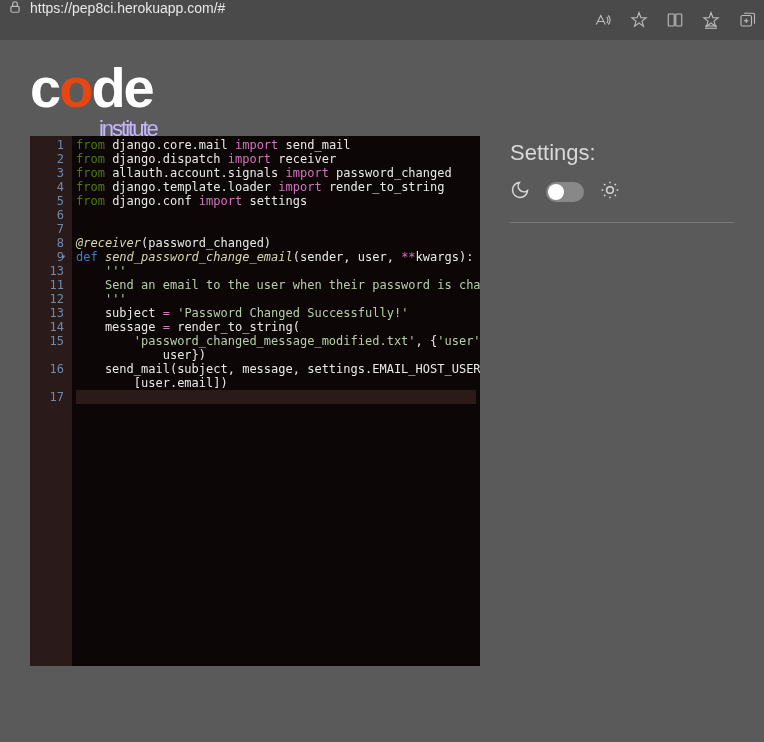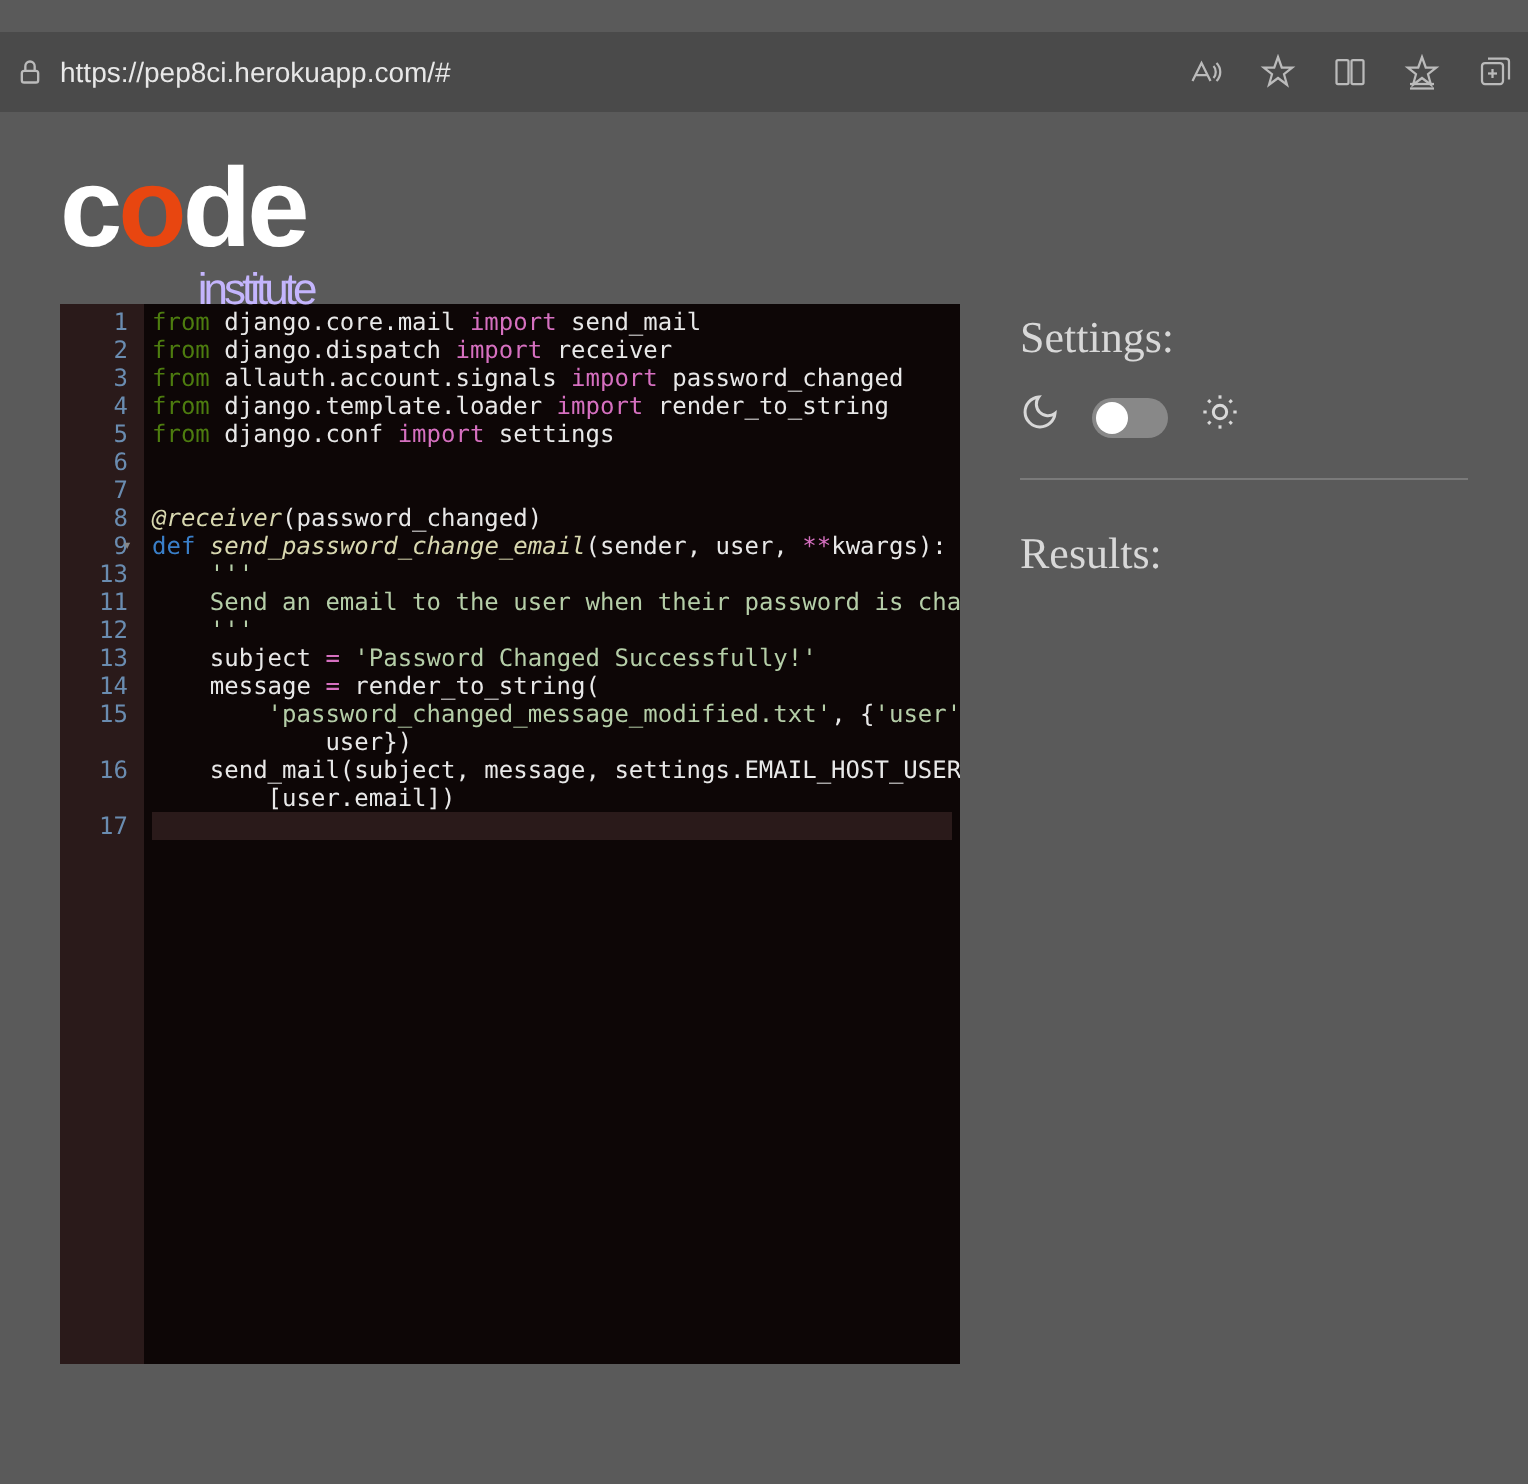--- a/index.html
+++ b/index.html
@@ -8,24 +8,22 @@
   font-family: -apple-system, BlinkMacSystemFont, "Segoe UI", sans-serif;
   color: #e8e8e8;
   width: 764px;
   height: 742px;
   overflow: hidden;
 }
 .browser-bar {
   background: #4a4a4a;
   height: 40px;
   display: flex;
-  align-items: center;
   padding: 0 8px;
   gap: 8px;
-  margin-top: 16px;
 }
 .lock-icon {
   color: #bbb;
   font-size: 14px;
   display: flex;
 }
 .url-text {
   color: #e8e8e8;
   font-size: 14px;
   flex: 1;
@@ -119,21 +117,20 @@
 .def { color: #3a7fc9; }
 .com { color: #b5cea8; }
 .cursor-line {
   background: #2a1a1a;
   display: inline-block;
   width: 100%;
 }
 .sidebar {
   flex: 1;
   padding-top: 4px;
-  font-family: Liberation Serif, serif;
 }
 .section-title {
   font-size: 22px;
   font-weight: 300;
   color: #d8d8d8;
   margin-bottom: 14px;
 }
 .settings-row {
   display: flex;
   align-items: center;
@@ -262,15 +259,14 @@
             <line x1="12" y1="20" x2="12" y2="22"></line>
             <line x1="4.9" y1="4.9" x2="6.3" y2="6.3"></line>
             <line x1="17.7" y1="17.7" x2="19.1" y2="19.1"></line>
             <line x1="2" y1="12" x2="4" y2="12"></line>
             <line x1="20" y1="12" x2="22" y2="12"></line>
             <line x1="4.9" y1="19.1" x2="6.3" y2="17.7"></line>
             <line x1="17.7" y1="6.3" x2="19.1" y2="4.9"></line>
           </svg>
       </span>
     </div>
-    <div class="section-title">Results:</div>
   </div>
 </div>
 
 </body></html>

